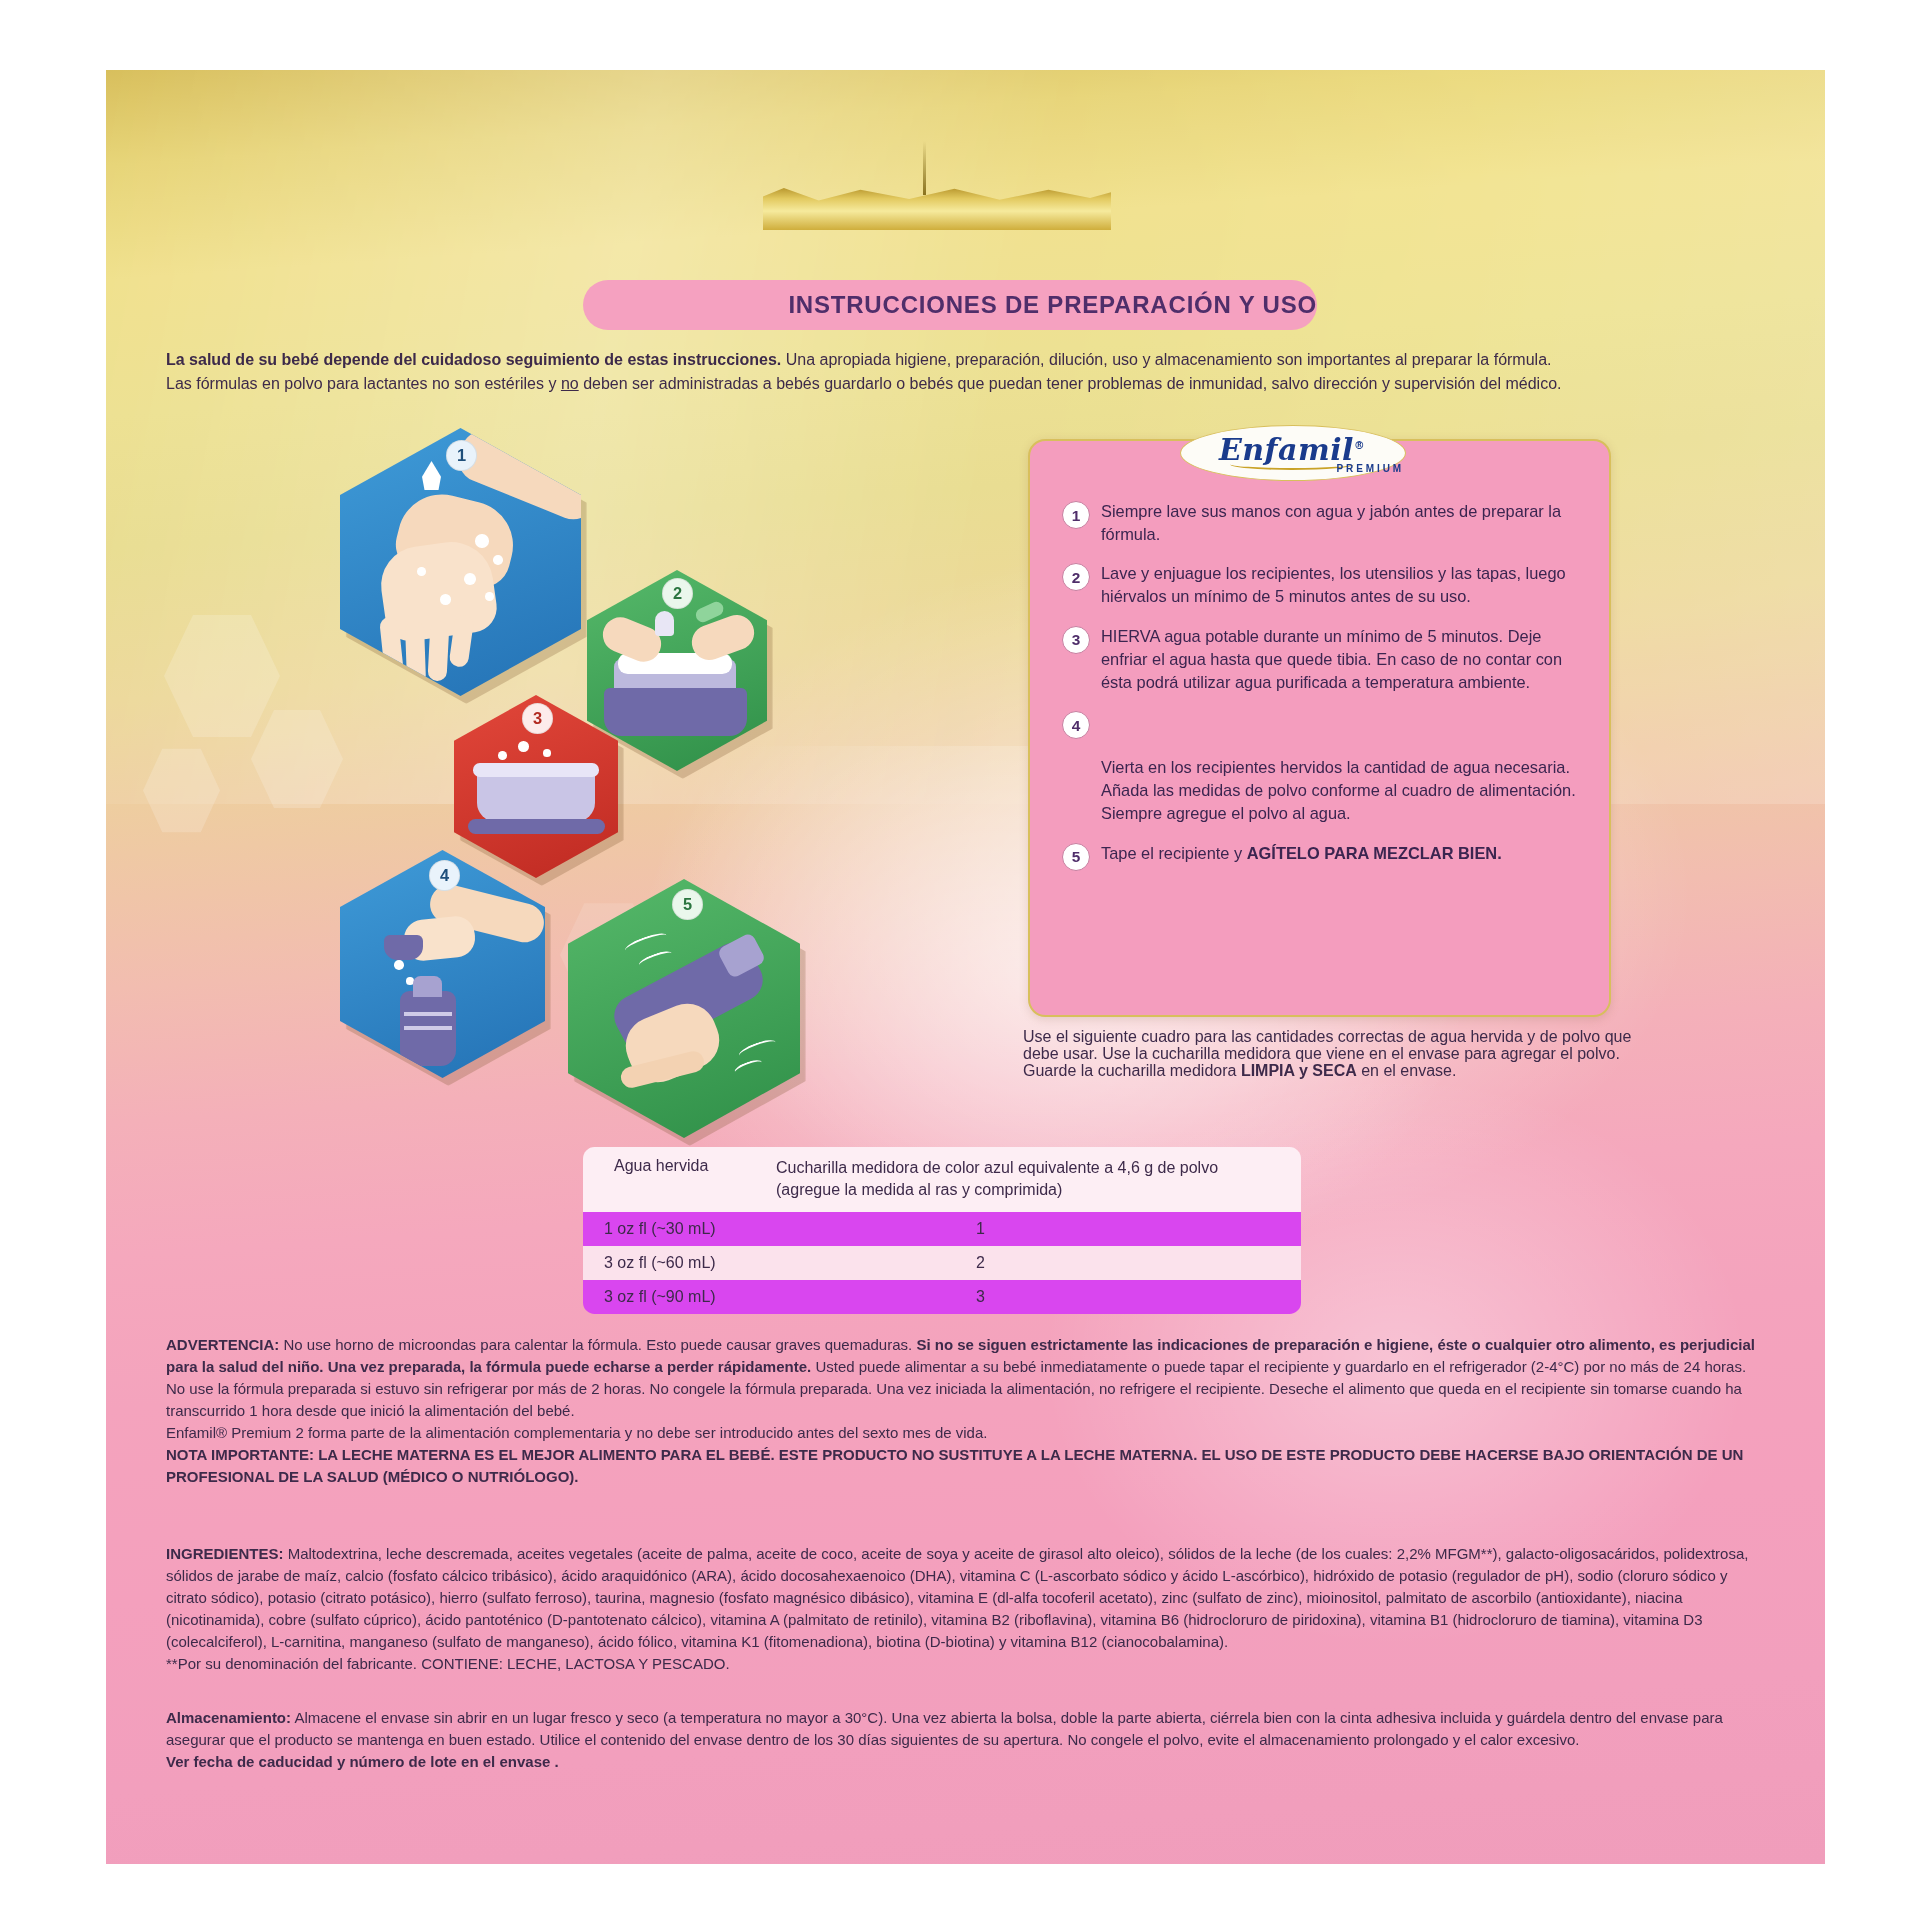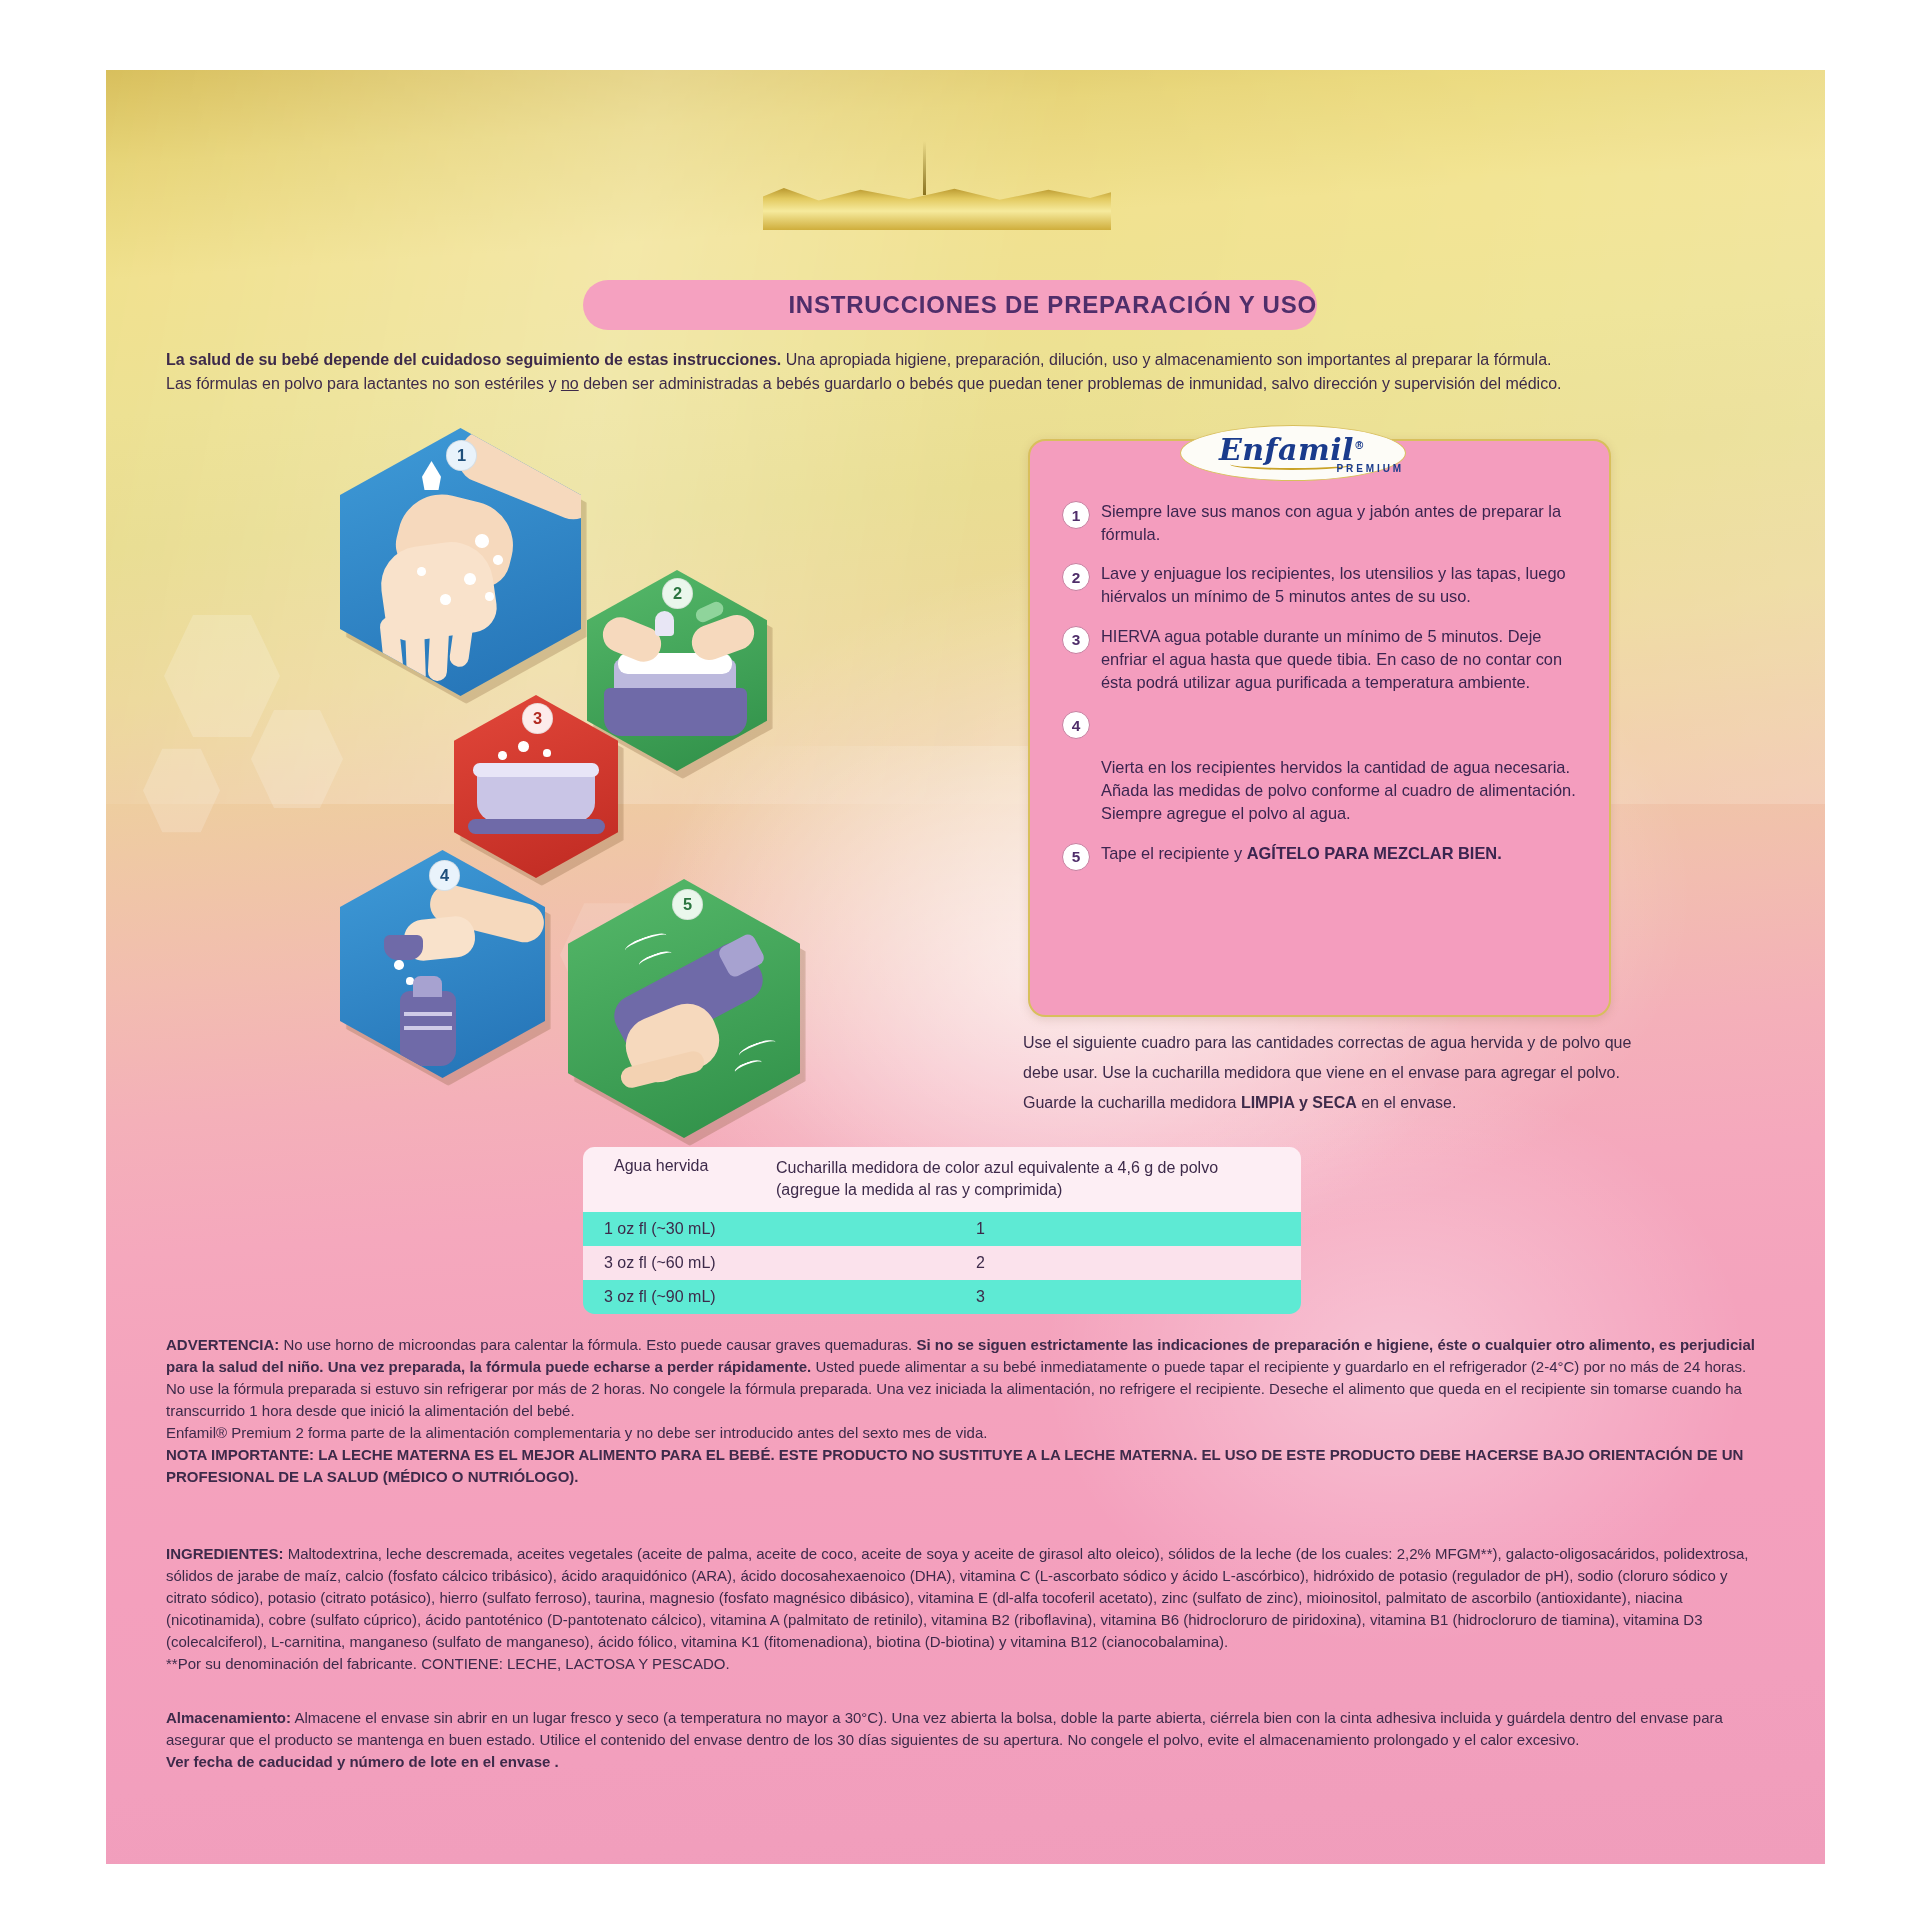--- a/index.html
+++ b/index.html
@@ -224,21 +224,21 @@
   }
   .pl-item b { font-weight: bold; }
 
   
   #card-note {
     position: absolute;
     left: 1023px; top: 1028px;
     width: 618px;
     color: #3d2a4a;
     font-size: 16px;
-    line-height: 30px;
+    line-height: 17px;
   }
   #card-note b { font-weight: bold; }
 
   
   #table {
     position: absolute;
     left: 583px; top: 1147px;
     width: 718px;
     border-radius: 11.6px;
     overflow: hidden;
@@ -252,21 +252,21 @@
   }
   #table .thead .c1 { width: 193px; padding-left: 31px; box-sizing: border-box; }
   #table .thead .c2 { width: 525px; padding-right: 17.4px; box-sizing: border-box; line-height: 22px; }
   #table .row {
     display: flex;
     align-items: center;
     height: 34px;
   }
   #table .row .c1 { width: 193px; padding-left: 21px; box-sizing: border-box; }
   #table .row .c2 { width: 525px; text-align: center; padding-right: 116px; box-sizing: border-box; }
-  #table .row.odd { background: #5eead4; }
+  #table .row.odd { background: #d946ef; }
   #table .row.even { background: #fbe2ec; }
 
   
   .btext {
     position: absolute;
     color: #3d2a4a;
     font-size: 15px;
     line-height: 22px;
   }
   .btext b { font-weight: bold; }

